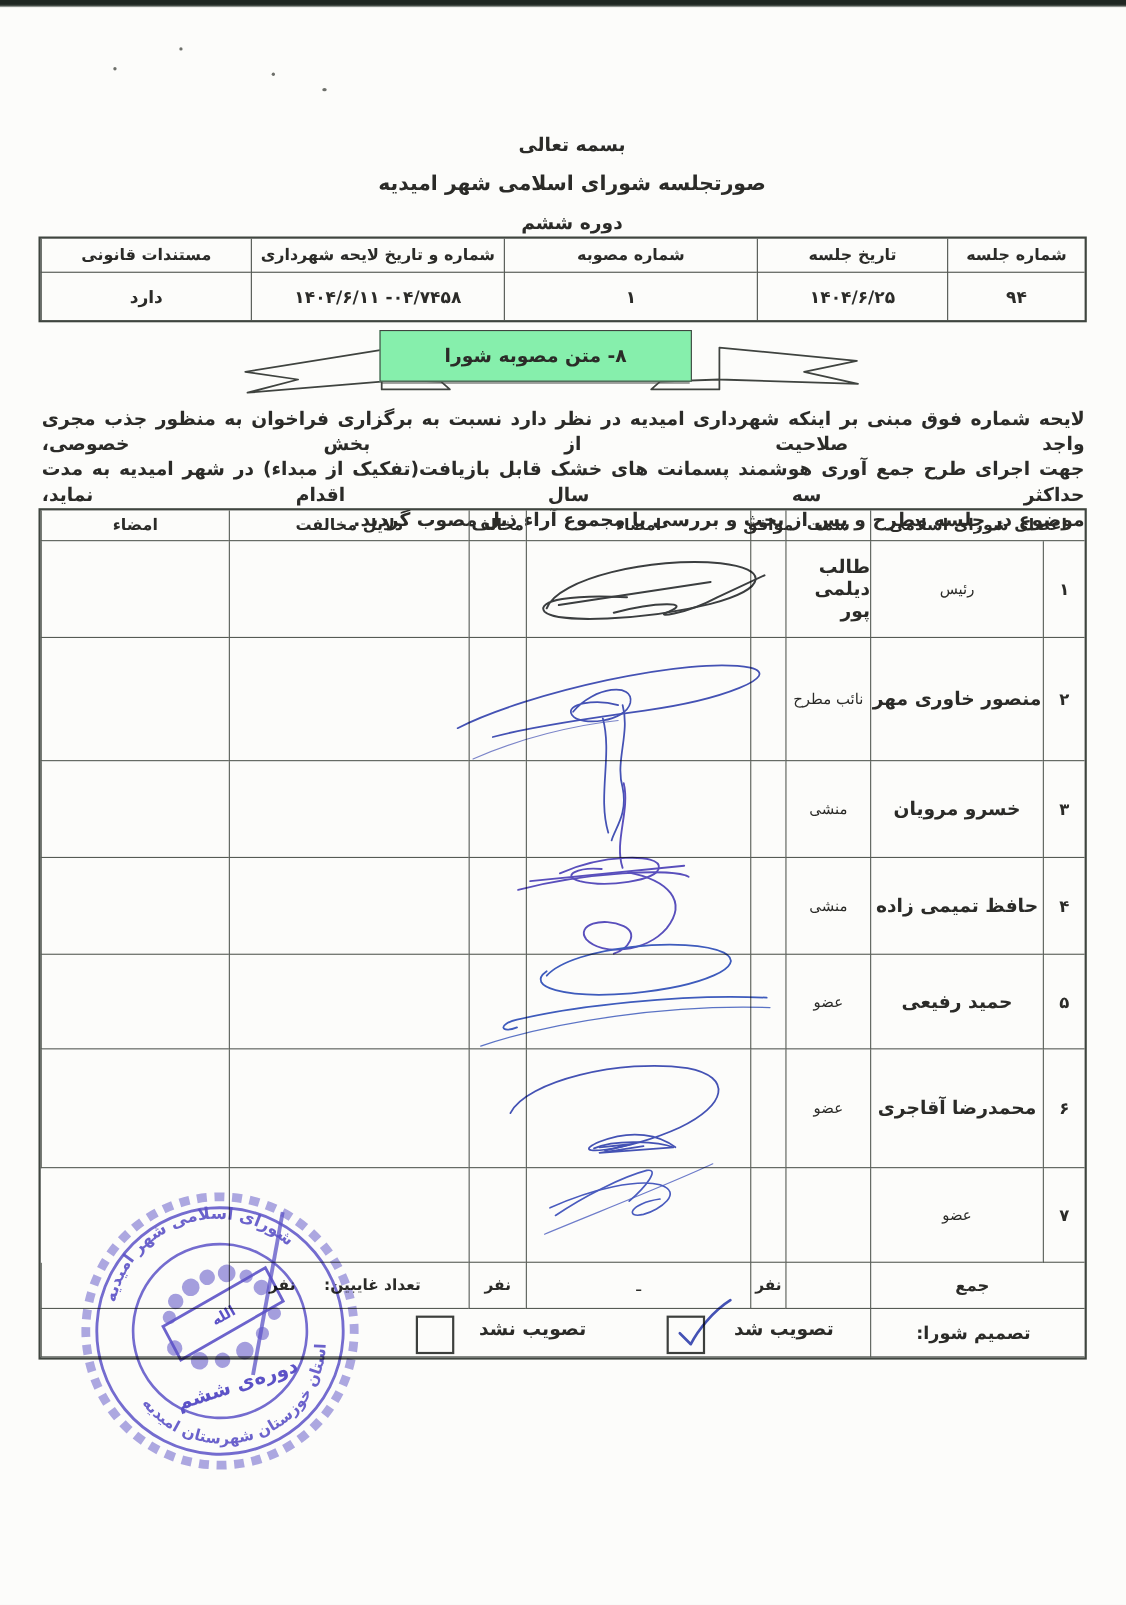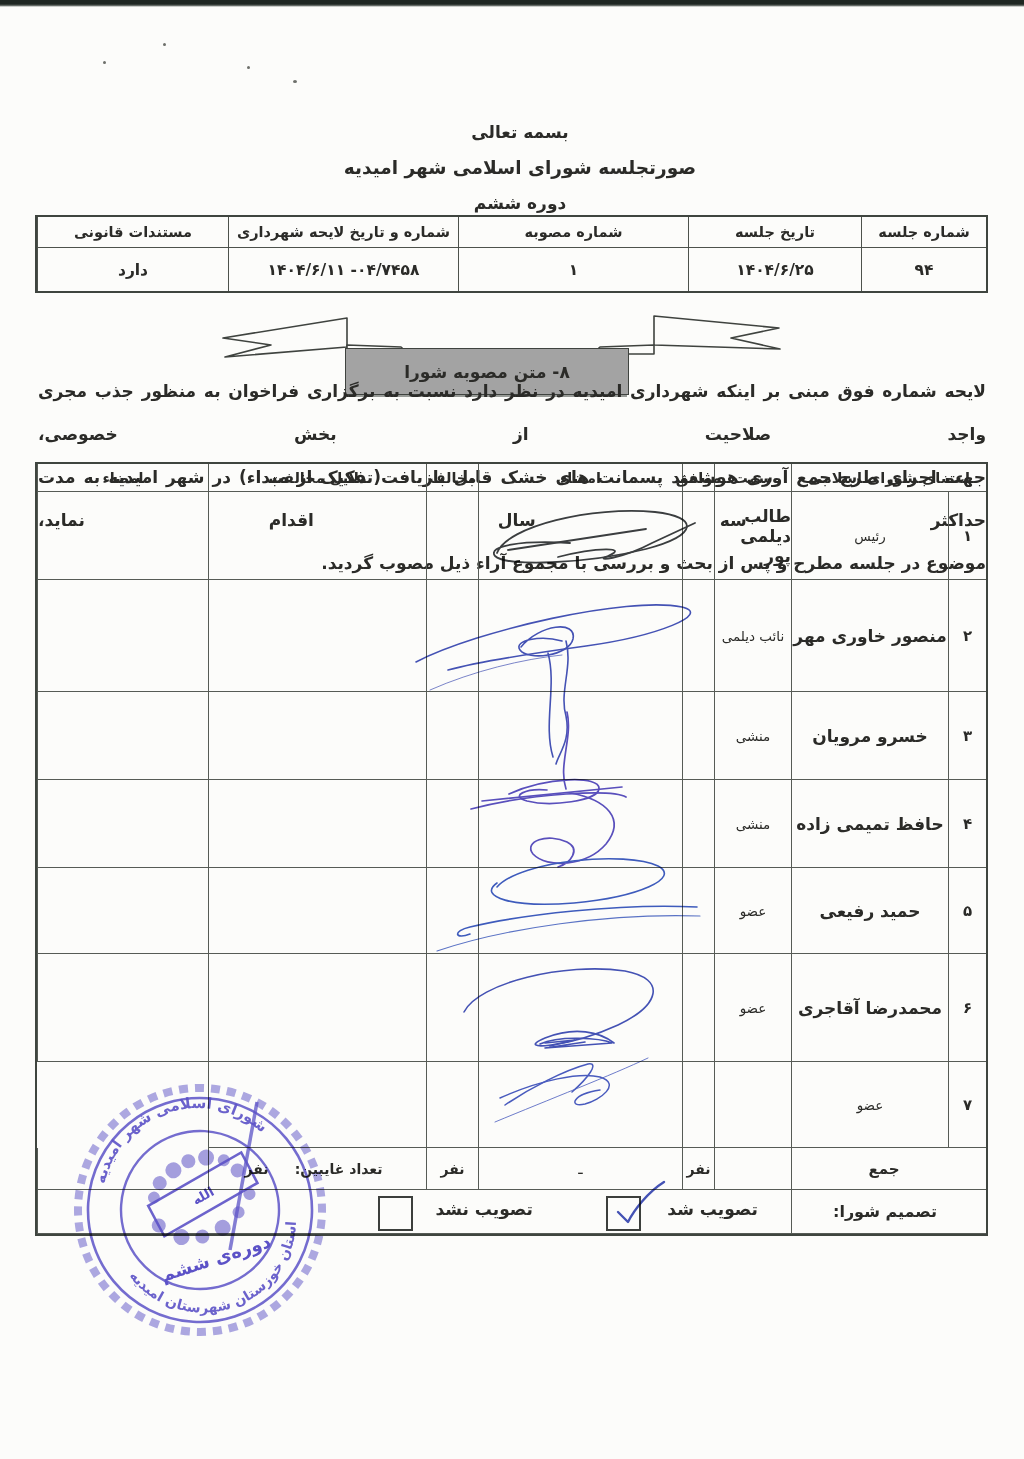--- a/index.html
+++ b/index.html
@@ -24,24 +24,24 @@
   .info-table .c{display:flex;align-items:center;justify-content:center;
     border-left:1px solid #4d524c;font-weight:700;}
   .info-table .hc{border-bottom:1px solid #4d524c;font-size:14.5px;}
   .info-table .vc{font-size:15.5px;}
   .ltr-num{direction:ltr;unicode-bidi:isolate;}
   
   .ribbon-svg{position:absolute;left:213px;top:298px;}
   .ribbon-box{position:absolute;left:345px;top:300px;width:282px;height:45px;
     border:1.6px solid #3f433f;box-shadow:0 4px 0 -2px rgba(70,74,70,.55);
     display:flex;align-items:center;justify-content:center;
-    font-weight:700;font-size:17px;background:#a3a3a3;margin-top:48px;}
+    font-weight:700;font-size:17px;background:#86efac;}
   
   .res-text{position:absolute;right:38px;top:370px;width:948px;
-    font-size:17px;font-weight:700;line-height:43px;}
+    font-size:17px;font-weight:700;line-height:23px;}
   .jline{text-align:justify;text-align-last:justify;white-space:normal;}
   .jline.last{text-align:right;text-align-last:right;margin-left:11px;}
   
   .members-table{position:absolute;right:36px;top:462px;width:949px;
     display:grid;
     grid-template-columns:38px 157px 77px 32px 204px 52px 218px 171px;
     grid-template-rows:28px 88px 112px 88px 88px 86px 108px 86px 42px 44px;
     border:2px solid #3f453f;box-sizing:content-box;background:transparent;}
   .members-table .c{display:flex;align-items:center;justify-content:center;
     border-left:1px solid #565b55;border-bottom:1px solid #565b55;min-width:0;}
@@ -129,21 +129,21 @@
     <div class="c cell-role">رئیس</div>
     <div class="c cell-name">طالب دیلمی پور</div>
     <div class="c"></div>
     <div class="c"></div>
     <div class="c"></div>
     <div class="c"></div>
     <div class="c"></div>
 
     <div class="c cell-num">۲</div>
     <div class="c cell-name">منصور خاوری مهر</div>
-    <div class="c cell-role">نائب دیلمی</div>
+    <div class="c cell-role">نائب مطرح</div>
     <div class="c"></div>
     <div class="c"></div>
     <div class="c"></div>
     <div class="c"></div>
     <div class="c"></div>
 
     <div class="c cell-num">۳</div>
     <div class="c cell-name">خسرو مرویان</div>
     <div class="c cell-role">منشی</div>
     <div class="c"></div>

